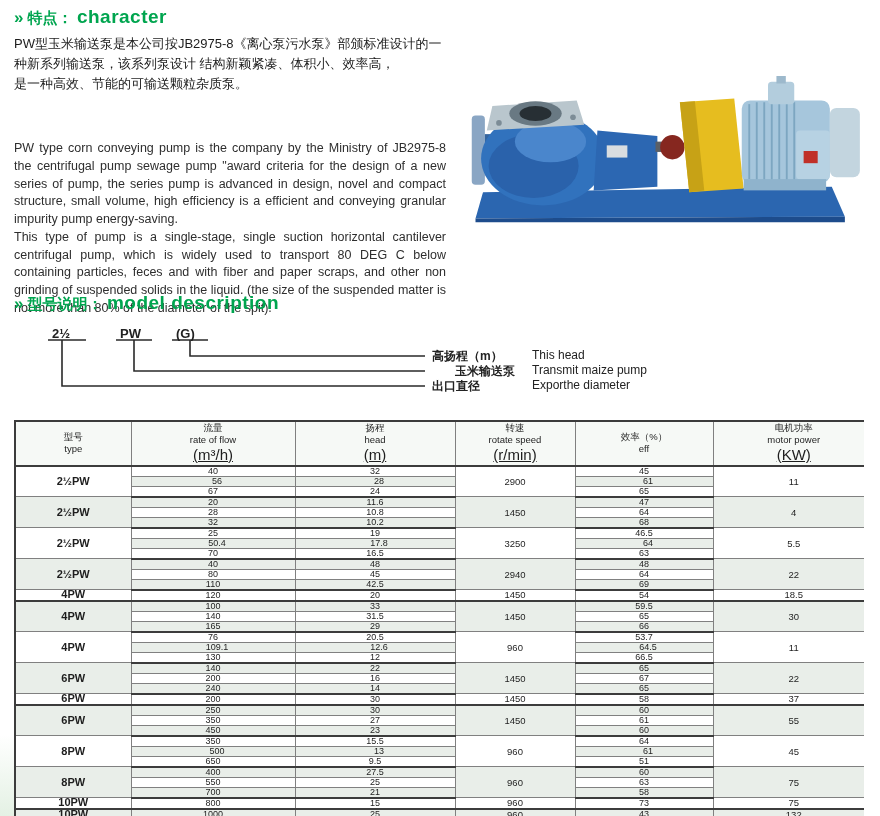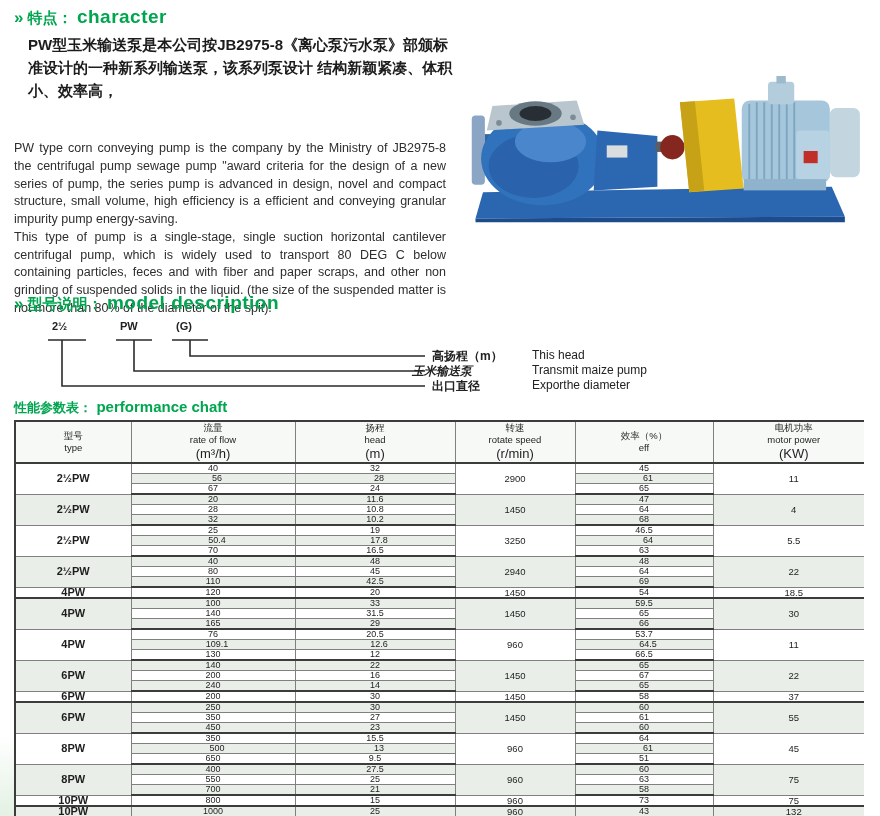--- a/index.html
+++ b/index.html
@@ -6,50 +6,50 @@
   body { font-family:"Liberation Sans", sans-serif; background:#fff; }
   .page { position:relative; width:864px; height:816px; overflow:hidden;
           background:linear-gradient(180deg,#ffffff 0%,#ffffff 90%,#e4f1e4 100%); }
 
   
   .sec-head { position:absolute; left:14px; color:#00a54f; white-space:nowrap; }
   .sec-head .arrow { font-size:17px; font-weight:bold; margin-right:4px; }
   .sec-head .zh { font-size:15px; font-weight:bold; }
   .sec-head .en { font-size:19px; font-weight:bold; letter-spacing:.5px; }
 
-  .zh-text { position:absolute; left:28px; width:430px; color:#1c1c1c;
-             font-size:15px; font-weight:bold; line-height:1.52; }
+  .zh-text { position:absolute; left:14px; width:430px; color:#1c1c1c;
+             font-size:13px; font-weight:normal; line-height:1.52; }
   .zh-text p { margin:0; }
   .en-text { position:absolute; left:14px; width:432px; color:#2e2e2e;
              font-size:12.5px; line-height:1.42; text-align:justify; }
   .en-text p { margin:0; }
 
   
   .pump-wrap { position:absolute; left:450px; top:76px; width:426px; height:150px; }
 
   
   .diagram { position:absolute; left:40px; top:320px; width:820px; height:80px; }
-  .diagram .code { position:absolute; top:0; font-size:11px; font-weight:bold; color:#222; }
+  .diagram .code { position:absolute; top:6px; font-size:13px; font-weight:bold; color:#222; }
   .diagram .lbl-zh { position:absolute; font-size:12px; font-weight:bold; color:#222; white-space:nowrap; }
   .diagram .lbl-en { position:absolute; font-size:12px; color:#222; white-space:nowrap; }
   .diagram svg { position:absolute; left:0; top:0; }
 
   .perf-title { position:absolute; left:14px; color:#00a54f; white-space:nowrap; }
   .perf-title .zh { font-size:13px; font-weight:bold; }
   .perf-title .en { font-size:15px; font-weight:bold; }
 
   
   table.perf { position:absolute; left:14px; top:420px; width:860px;
                border-collapse:collapse; table-layout:fixed;
                border:2px solid #3c3c3c; }
   table.perf th, table.perf td { border:1px solid #808080; text-align:center;
                padding:0; color:#1e1e1e; overflow:hidden; }
   table.perf thead th { background:#f6f9f6; height:42px; font-weight:normal;
                font-size:9.5px; line-height:1.25; border-bottom:2px solid #3c3c3c; }
-  table.perf thead .u { font-size:13px; }
+  table.perf thead .u { font-size:15px;text-decoration:underline; }
   tbody td { font-size:9px; height:9px; line-height:9px; }
   td.type-cell { font-size:11px; font-weight:bold; }
   td.span-cell { font-size:9.5px; }
   tr.g-white td { background:#ffffff; }
   tr.g-tint td { background:#e9eee9; }
   tr.g-white.stripe td.num { background:#e9eee9;padding-left:8px; }
   tr.g-tint.stripe td.num { background:#ffffff; }
   tr.glast td { border-bottom:2px solid #3c3c3c; }
   col.c-type { width:116px; } col.c-flow { width:164px; } col.c-head { width:160px; }
   col.c-speed { width:120px; } col.c-eff { width:138px; } col.c-power { width:162px; }
@@ -59,20 +59,21 @@
 
 <div class="page">
 
   <div class="sec-head" style="top:6px;">
     <span class="arrow">»</span><span class="zh">特点：</span>
     <span class="en">character</span>
   </div>
 
   <div class="zh-text" style="top:34px;">
     <p>PW型玉米输送泵是本公司按JB2975-8《离心泵污水泵》部颁标准设计的一种新系列输送泵，该系列泵设计 结构新颖紧凑、体积小、效率高，</p>
+    <p>是一种高效、节能的可输送颗粒杂质泵。</p>
   </div>
 
   <div class="en-text" style="top:140px;">
     <p>PW type corn conveying pump is the company by the Ministry of JB2975-8 the centrifugal pump sewage pump "award criteria for the design of a new series of pump, the series pump is advanced in design, novel and compact structure, small volume, high efficiency is a efficient and conveying granular impurity pump energy-saving.</p>
     <p>This type of pump is a single-stage, single suction horizontal cantilever centrifugal pump, which is widely used to transport 80 DEG C below containing particles, feces and with fiber and paper scraps, and other non grinding of suspended solids in the liquid. (the size of the suspended matter is not more than 80% of the diameter of the spit).</p>
   </div>
 
   <div class="pump-wrap">
     <svg width="426" height="150" viewBox="0 0 440 160">
 
@@ -130,31 +131,27 @@
       <g stroke="#2a2a2a" stroke-width="1.6" fill="none">
         <path d="M8,20 H46 M22,20 V66 H385"></path>
         <path d="M76,20 H112 M94,20 V51 H385"></path>
         <path d="M132,20 H168 M150,20 V36 H385"></path>
       </g>
     </svg>
     <span class="code" style="left:12px;">2½</span>
     <span class="code" style="left:80px;">PW</span>
     <span class="code" style="left:136px;">(G)</span>
     <span class="lbl-zh" style="left:392px; top:28px;">高扬程（m）</span>
-    <span class="lbl-zh" style="left:372px; top:43px;font-style:italic;">玉米输送泵</span>
+    <span class="lbl-zh" style="left:415px; top:43px;">玉米输送泵</span>
     <span class="lbl-zh" style="left:392px; top:58px;">出口直径</span>
     <span class="lbl-en" style="left:492px; top:28px;">This head</span>
     <span class="lbl-en" style="left:492px; top:43px;">Transmit maize pump</span>
     <span class="lbl-en" style="left:492px; top:58px;">Exporthe diameter</span>
   </div>
 
-  <div class="perf-title" style="top:398px;">
-    <span class="zh">性能参数表：</span>
-    <span class="en">performance chaft</span>
-  </div>
 
   <table class="perf">
     <colgroup>
       <col class="c-type">
         <col class="c-flow">
         <col class="c-head">
       <col class="c-speed">
         <col class="c-eff">
         <col class="c-power">
     </colgroup>

